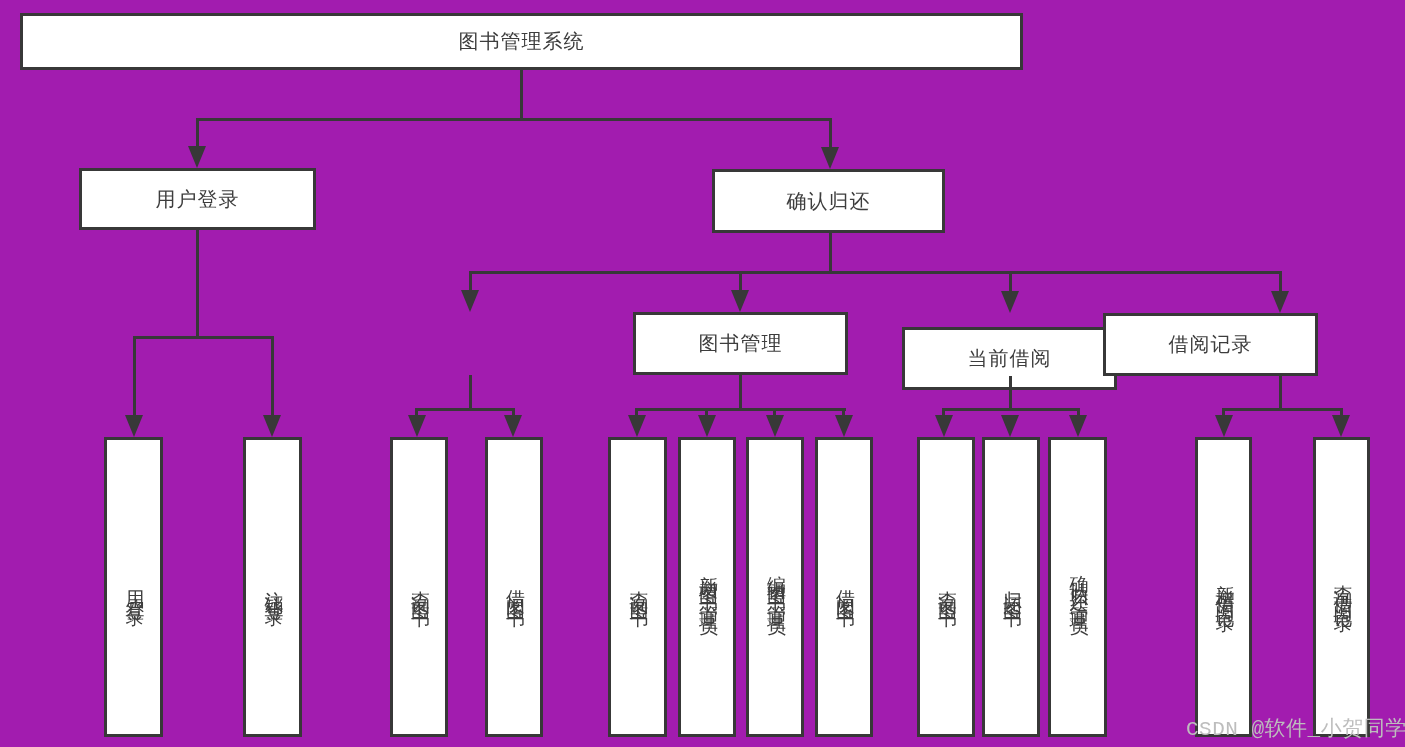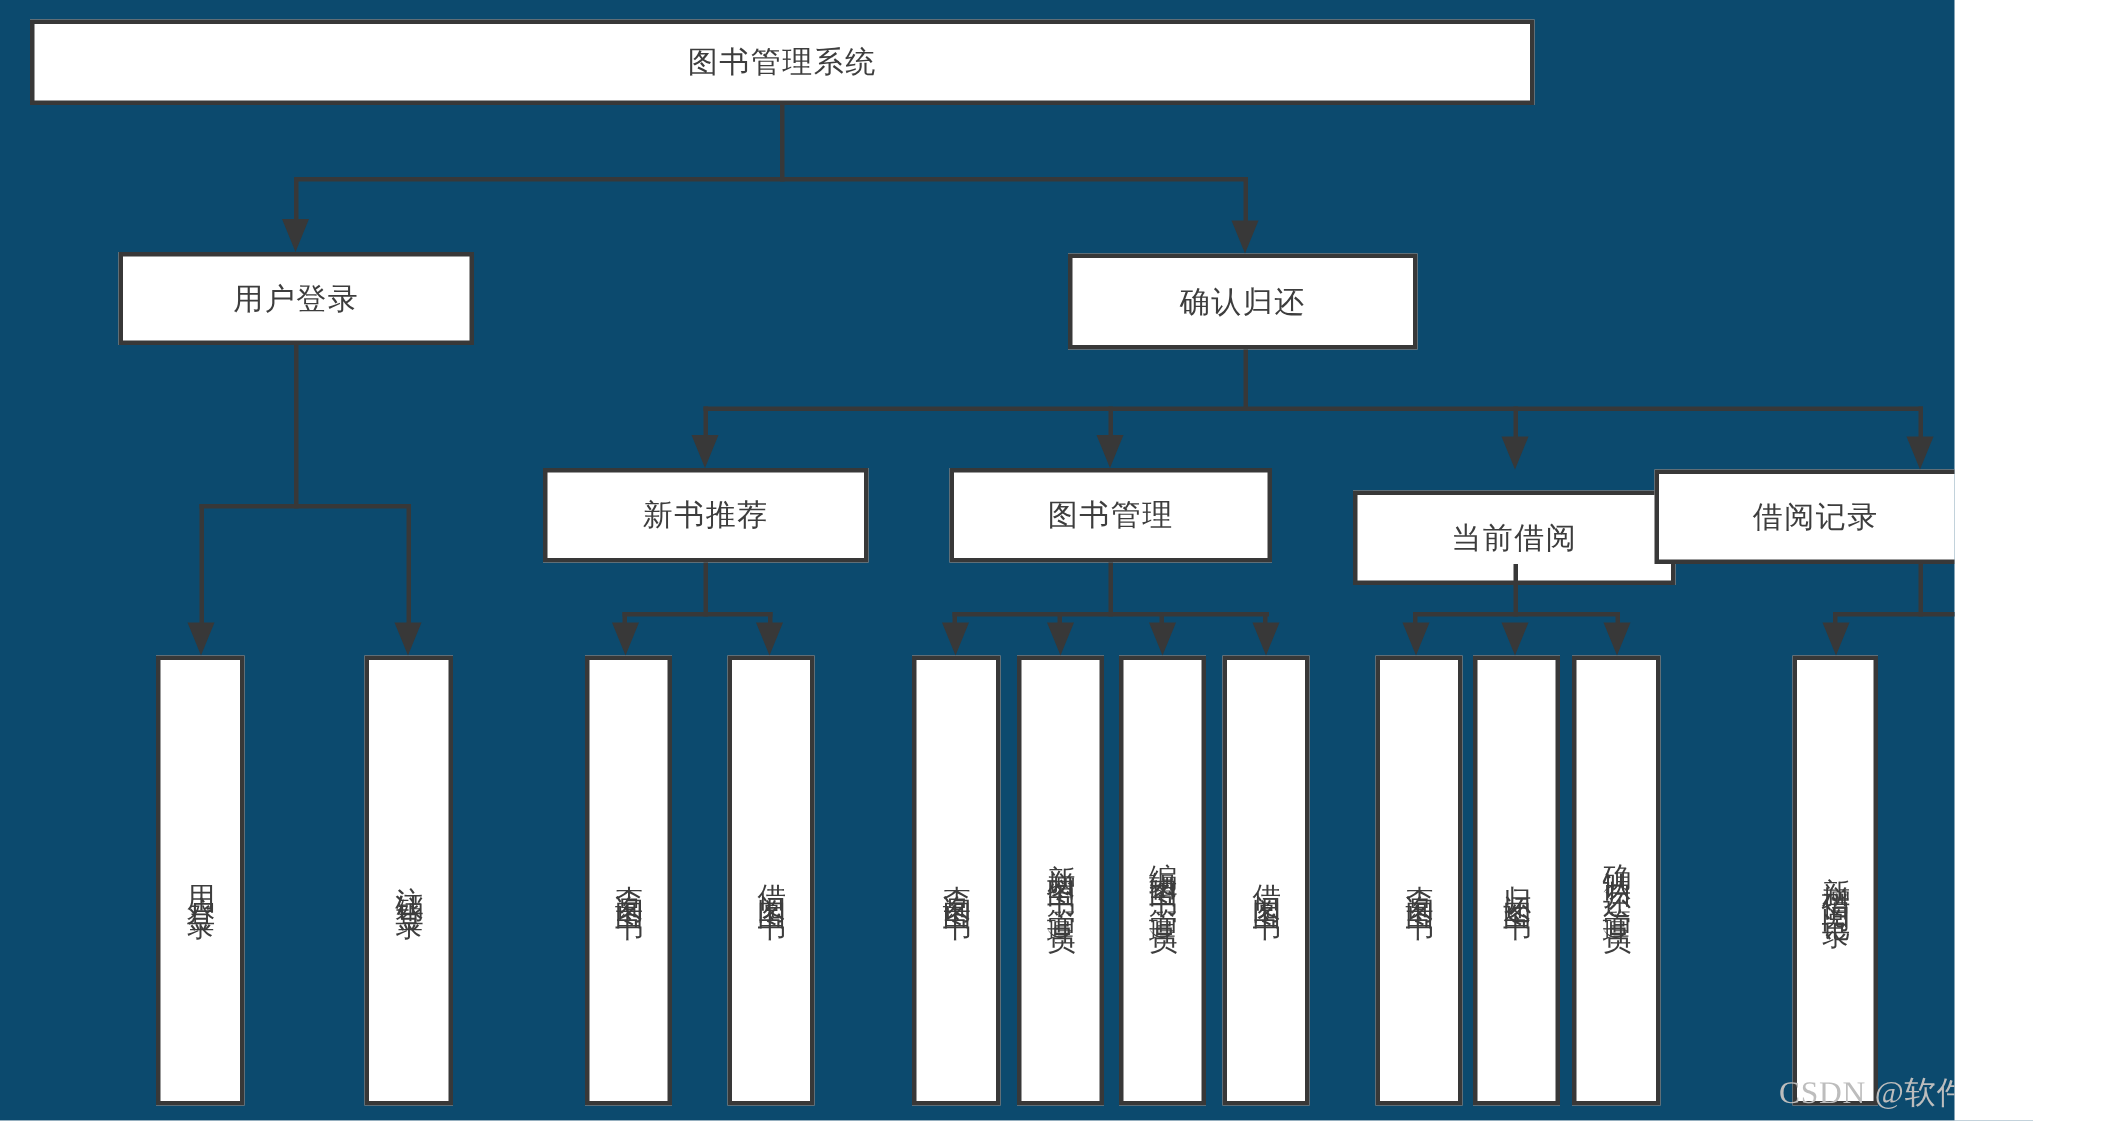--- a/index.html
+++ b/index.html
@@ -1,18 +1,18 @@
 <!DOCTYPE html>
 <html><head>
 <meta charset="utf-8">
 <style>
   html,body { margin:0; padding:0; background:#ffffff; }
   .canvas {
-    position:relative; width:1303px; height:747px; background:#0c4a6e;
-    font-family:Liberation Serif, serif; overflow:hidden;
+    position:relative; width:1405px; height:747px; background:#a21caf;
+    font-family:Liberation Mono, monospace; overflow:hidden;
   }
   .box {
     position:absolute; box-sizing:border-box;
     border:3px solid #383838; background:#ffffff;
     display:flex; align-items:center; justify-content:center;
     font-size:20px; color:#3d3d3d; letter-spacing:1px; white-space:nowrap;
   }
   .leaf {
     writing-mode:vertical-rl; text-orientation:mixed;
     font-size:19px; letter-spacing:6px; line-height:1;
@@ -33,21 +33,20 @@
 </head>
 <body>
 
 <div class="canvas">
 
   <div class="box" style="left:20px;top:13px;width:1003px;height:57px">图书管理系统</div>
 
   <div class="box" style="left:79px;top:168px;width:237px;height:62px">用户登录</div>
   <div class="box" style="left:712px;top:169px;width:233px;height:64px">确认归还</div>
 
-  <div class="box" style="left:362px;top:312px;width:217px;height:63px">新书推荐</div>
   <div class="box" style="left:633px;top:312px;width:215px;height:63px">图书管理</div>
   <div class="box" style="left:902px;top:327px;width:215px;height:63px">当前借阅</div>
   <div class="box" style="left:1103px;top:313px;width:215px;height:63px">借阅记录</div>
 
   <div class="box leaf" style="left:104px;top:437px;width:59px;height:300px">用户登录</div>
   <div class="box leaf" style="left:243px;top:437px;width:59px;height:300px">注销登录</div>
 
   <div class="box leaf" style="left:390px;top:437px;width:58px;height:300px">查询图书</div>
   <div class="box leaf" style="left:485px;top:437px;width:58px;height:300px">借阅图书</div>
 

